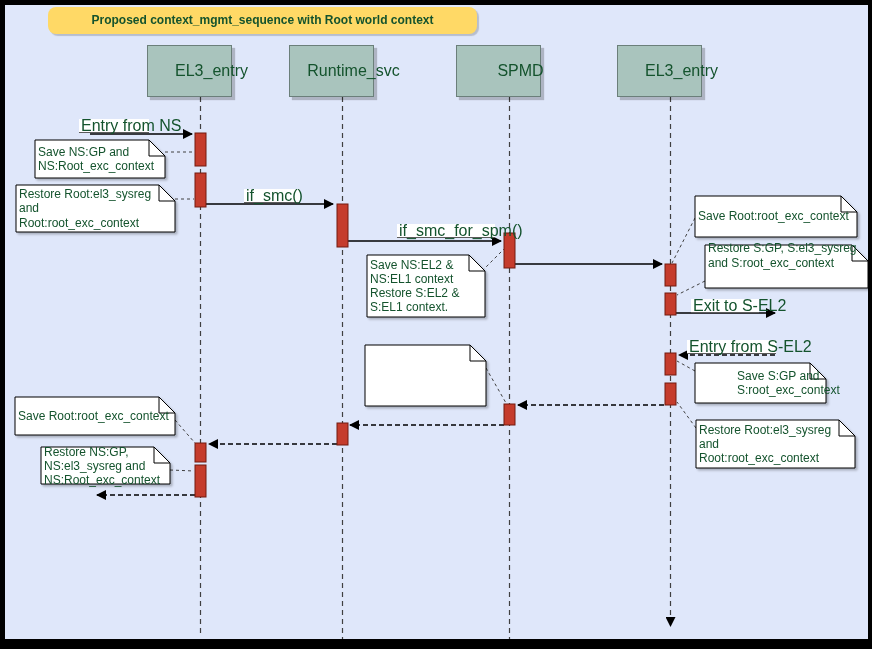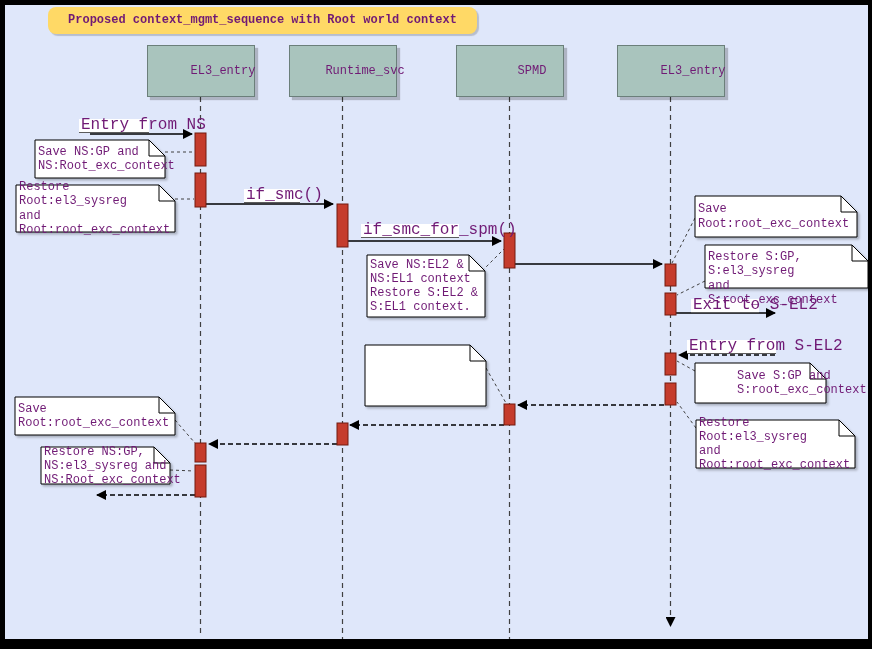--- a/index.html
+++ b/index.html
@@ -1,35 +1,35 @@
 <!DOCTYPE html>
 <html><head>
 <meta charset="utf-8">
 <style>
   html,body{margin:0;padding:0;background:#222;}
   .stage{
     position:relative;width:872px;height:649px;background:#dfe7fa;
-    font-family:Liberation Mono, monospace;color:#701a75;overflow:hidden;
+    font-family:Liberation Sans, sans-serif;color:#14532d;overflow:hidden;
   }
   .frame{position:absolute;background:#000;}
   .frame.top{left:0;top:0;width:872px;height:5px;}
   .frame.left{left:0;top:0;width:5px;height:649px;}
   .frame.right{left:868px;top:0;width:4px;height:649px;}
   .frame.bottom{left:0;top:639px;width:872px;height:10px;}
   .title{
     position:absolute;left:48px;top:7px;width:429px;height:27px;
     background:#ffd966;border-radius:8px;
     font-size:12px;font-weight:bold;text-align:center;line-height:27px;
     box-shadow:2px 2px 1px rgba(0,0,0,0.18);
   }
   .head{
-    position:absolute;top:45px;width:108px;height:52px;
+    position:absolute;top:45px;width:85px;height:52px;
     background:#a9c4bd;border:1px solid #6b7f7a;box-sizing:border-box;
     display:flex;align-items:center;justify-content:center;
-    font-size:12px;box-shadow:3px 3px 1px rgba(0,0,0,0.22);padding-left:44px;
+    font-size:16px;box-shadow:3px 3px 1px rgba(0,0,0,0.22);padding-left:44px;
   }
   .overlay{position:absolute;left:0;top:0;width:872px;height:649px;}
   .note-text{
     position:absolute;font-size:12px;line-height:1.18;white-space:pre-line;
     display:flex;align-items:center;overflow:visible;
   }
   .msg-label{
     position:absolute;font-size:16px;height:13px;line-height:13px;
     background:#ffffff;border-bottom:1px solid #5b5b5b;text-align:center;
     padding:0 2px;white-space:nowrap;
@@ -123,35 +123,35 @@
   </div>
   <div class="head" style="left:456px;">
     <span>SPMD</span>
   </div>
   <div class="head" style="left:617px;">
     <span>EL3_entry</span>
   </div>
 
   <div class="msg-label" style="left:79px;top:119px;width:66px;">Entry from NS</div>
   <div class="msg-label" style="left:244px;top:189px;width:52px;">if_smc()</div>
-  <div class="msg-label" style="left:361px;top:224px;width:94px;text-align:center;">if_smc_for_spm()</div>
+  <div class="msg-label" style="left:397px;top:224px;width:94px;text-align:center;">if_smc_for_spm()</div>
   <div class="msg-label" style="left:691px;top:299px;width:64px;">Exit to S-EL2</div>
   <div class="msg-label" style="left:687px;top:340px;width:85px;">Entry from S-EL2</div>
 
   <div class="note-text" style="left:38px;top:142px;width:122px;height:34px;">Save NS:GP and
 NS:Root_exc_context</div>
   <div class="note-text" style="left:19px;top:187px;width:152px;height:43px;">Restore Root:el3_sysreg
 and
 Root:root_exc_context</div>
   <div class="note-text" style="left:370px;top:257px;width:112px;height:58px;">Save NS:EL2 &amp;
 NS:EL1 context
 Restore S:EL2 &amp;
 S:EL1 context.</div>
   <div class="note-text" style="left:698px;top:198px;width:152px;height:37px;">Save Root:root_exc_context</div>
-  <div class="note-text" style="left:708px;top:264px;width:156px;height:29px;">Restore S:GP, S:el3_sysreg
+  <div class="note-text" style="left:708px;top:241px;width:156px;height:29px;">Restore S:GP, S:el3_sysreg
 and S:root_exc_context</div>
   <div class="note-text" style="left:737px;top:365px;width:122px;height:36px;">Save S:GP and
 S:root_exc_context</div>
   <div class="note-text" style="left:699px;top:422px;width:150px;height:44px;">Restore Root:el3_sysreg
 and
 Root:root_exc_context</div>
   <div class="note-text" style="left:18px;top:399px;width:152px;height:34px;">Save Root:root_exc_context</div>
   <div class="note-text" style="left:44px;top:448px;width:122px;height:36px;">Restore NS:GP,
 NS:el3_sysreg and
 NS:Root_exc_context</div>

